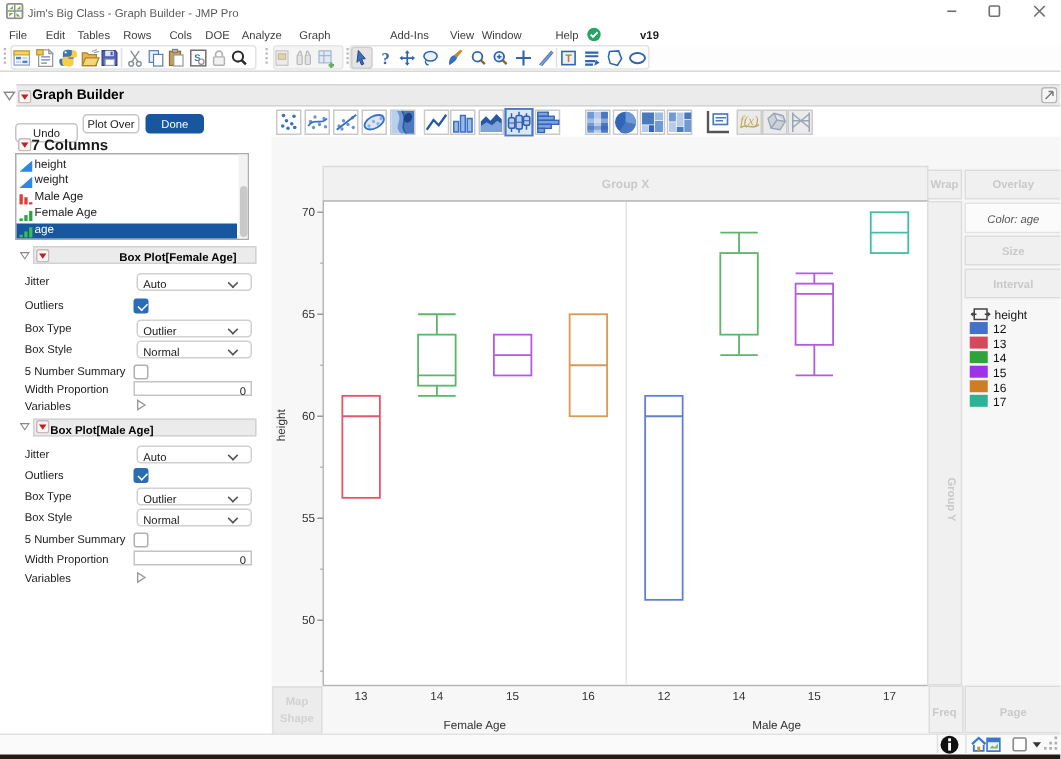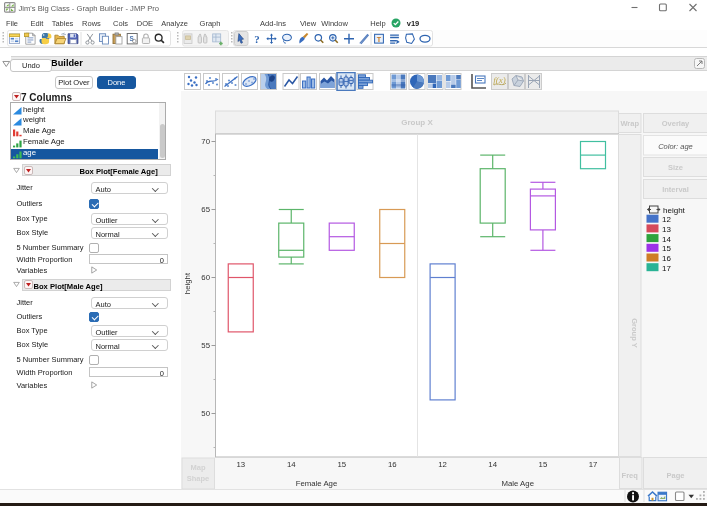--- a/index.html
+++ b/index.html
@@ -38,21 +38,21 @@
       <span style="position:absolute;left:91.5px;transform:translateX(-50%);">Rows</span>
       <span style="position:absolute;left:120.5px;transform:translateX(-50%);">Cols</span>
       <span style="position:absolute;left:145px;transform:translateX(-50%);">DOE</span>
       <span style="position:absolute;left:174.5px;transform:translateX(-50%);">Analyze</span>
       <span style="position:absolute;left:210px;transform:translateX(-50%);">Graph</span>
       <span style="position:absolute;left:243.5px;transform:translateX(-50%);margin-top:15px;">Tools</span>
       <span style="position:absolute;left:273px;transform:translateX(-50%);">Add-Ins</span>
       <span style="position:absolute;left:308px;transform:translateX(-50%);">View</span>
       <span style="position:absolute;left:334.5px;transform:translateX(-50%);">Window</span>
       <span style="position:absolute;left:378px;transform:translateX(-50%);">Help</span>
-      <span style="position:absolute;left:413px;transform:translateX(-50%);font-weight:bold;color:#222;">v19</span>
+      <span style="position:absolute;left:433px;transform:translateX(-50%);font-weight:bold;color:#222;">v19</span>
     </div>
   <svg class="abs" style="left:391px;top:18px;" width="10" height="10" viewBox="0 0 12 12">
     <circle cx="6" cy="6" r="5.4" fill="#27a464"></circle>
     <path d="M3.3 6.1 L5.2 8 L8.8 4.2" stroke="#ffffff" stroke-width="1.5" fill="none"></path>
   </svg>
 
   <div class="abs" style="left:0;top:30px;width:707px;height:18px;background:#fdfdfd;border-bottom:1px solid #d8d8d8;box-sizing:border-box;"></div>
   <svg class="abs" style="left:0;top:30px;" width="460" height="17" viewBox="0 0 460 17" id="toolbarsvg">
 
     <rect x="7.5" y="0.5" width="163" height="15.5" rx="2" fill="#ffffff" stroke="#e3e3e3"></rect>
@@ -226,21 +226,21 @@
   <svg class="abs" style="left:12px;top:59.5px;" width="9" height="9" viewBox="0 0 9 9">
     <rect x="0.5" y="0.5" width="8" height="8" rx="1.5" fill="#fdf5f5" stroke="#c9b9b9"></rect>
     <path d="M2 3 L7 3 L4.5 6.5 Z" fill="#c02020"></path>
   </svg>
   <div class="abs txt" style="left:21.5px;top:58px;font-size:9.2px;font-weight:bold;color:#000;">Graph Builder</div>
   <svg class="abs" style="left:694px;top:58px;" width="11" height="11" viewBox="0 0 11 11">
     <rect x="0.5" y="0.5" width="10" height="10" rx="2" fill="#f6f6f6" stroke="#b8b8b8"></rect>
     <path d="M3 8 L8 3 M8 3 L5 3 M8 3 L8 6" stroke="#7a7a7a" fill="none"></path>
   </svg>
 
-  <div class="abs txt" style="left:10px;top:59px;width:42px;height:13px;background:#ffffff;border:1px solid #c6c6c6;border-radius:3px;font-size:7.5px;color:#1a1a1a;text-align:center;line-height:12px;box-sizing:border-box;">Undo</div>
+  <div class="abs txt" style="left:10px;top:82px;width:42px;height:13px;background:#ffffff;border:1px solid #c6c6c6;border-radius:3px;font-size:7.5px;color:#1a1a1a;text-align:center;line-height:12px;box-sizing:border-box;">Undo</div>
   <div class="abs txt" style="left:55px;top:75.5px;width:38px;height:13px;background:#ffffff;border:1px solid #c6c6c6;border-radius:3px;font-size:7.5px;color:#1a1a1a;text-align:center;line-height:12px;box-sizing:border-box;">Plot Over</div>
   <div class="abs txt" style="left:97px;top:75.5px;width:39px;height:13px;background:#16579f;border:1px solid #16579f;border-radius:3px;font-size:7.5px;font-weight:normal;color:#ffffff;text-align:center;line-height:12px;box-sizing:border-box;">Done</div>
 
   <svg class="abs" style="left:12px;top:92px;" width="9" height="9" viewBox="0 0 9 9">
     <rect x="0.5" y="0.5" width="8" height="8" rx="1.5" fill="#fdf5f5" stroke="#c9b9b9"></rect>
     <path d="M2 3 L7 3 L4.5 6.5 Z" fill="#c02020"></path>
   </svg>
   <div class="abs txt" style="left:21px;top:92px;font-size:10px;color:#1a1a1a;font-weight:bold;">7 Columns</div>
 
   <div class="abs" style="left:10px;top:102px;width:156px;height:58px;background:#ffffff;border:1px solid #ababab;box-sizing:border-box;"></div>

